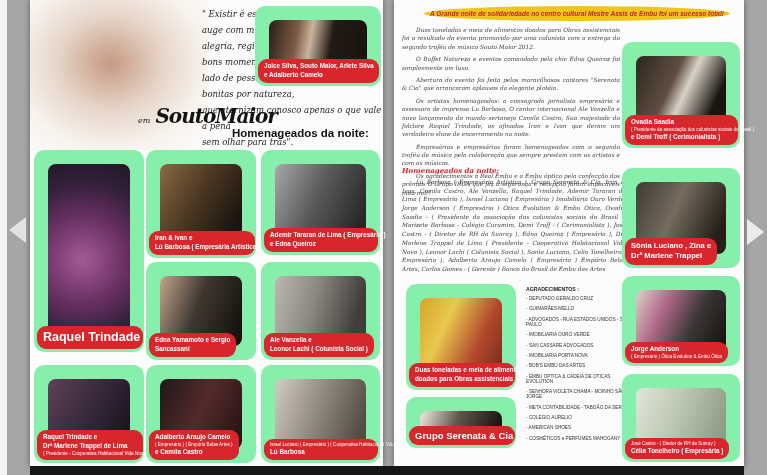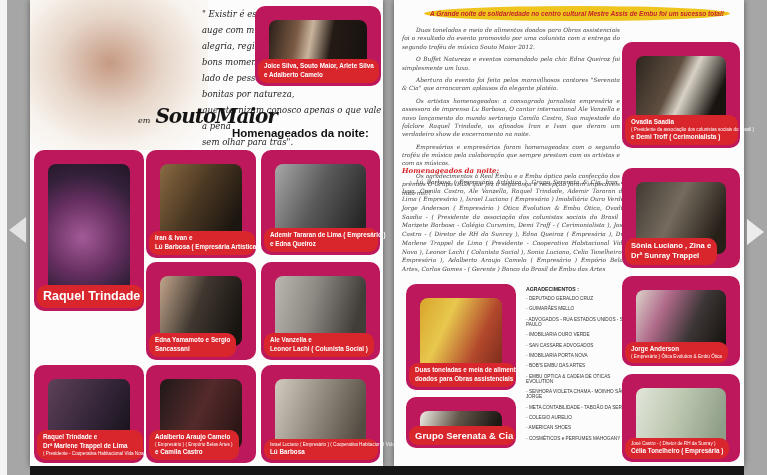--- a/index.html
+++ b/index.html
@@ -11,21 +11,21 @@
   .page{position:absolute;top:0;height:466px;background:#fcfcfc;box-shadow:0 0 6px rgba(0,0,0,.45);}
   .page-left{left:30px;width:353px;}
   .page-right{left:394px;width:350px;}
 
   
   .nav{position:absolute;width:0;height:0;border-top:13px solid transparent;border-bottom:13px solid transparent;cursor:pointer;}
   .nav-prev{left:9px;top:217px;border-right:17px solid #e2e2e2;}
   .nav-next{left:747px;top:219px;border-left:17px solid #ececec;}
 
   
-  .card{position:absolute;background:#be185d;border-radius:10px;padding:14px;box-sizing:border-box;}
+  .card{position:absolute;background:#86efac;border-radius:10px;padding:14px;box-sizing:border-box;}
   .photo{width:100%;height:100%;border-radius:8px;}
   .pill{position:absolute;left:3px;bottom:3px;max-width:96%;background:#d8262c;border-radius:9px;
         padding:3px 6px;color:#fff;font-weight:bold;box-sizing:border-box;}
   .cl{display:block;font-size:6.3px;line-height:1.4;white-space:nowrap;}
   .sm{font-size:4.6px;font-weight:normal;}
   .pill-lg .cl{font-size:12.5px;}
   .pill-md .cl{font-size:7.6px;}
   .pill-xl .cl{font-size:9.5px;}
 
   
@@ -98,21 +98,21 @@
     <div class="card" style="left:225px;top:6px;width:126px;height:80px;">
       <div class="photo ph-joice"></div>
       <div class="pill">
         <span class="cl">Joice Silva, Souto Maior, Arlete Silva</span>
         <span class="cl">e Adalberto Camelo</span>
       </div>
     </div>
 
     <div class="lp-heading">Homenageados da noite:</div>
 
-    <div class="card" style="left:4px;top:150px;width:110px;height:161px;">
+    <div class="card" style="left:4px;top:150px;width:110px;height:202px;">
       <div class="photo ph-raquel"></div>
       <div class="pill pill-lg">
         <span class="cl">Raquel Trindade</span>
       </div>
     </div>
 
     <div class="card" style="left:116px;top:150px;width:110px;height:108px;">
       <div class="photo ph-iran"></div>
       <div class="pill">
         <span class="cl">Iran &amp; Ivan e</span>
@@ -226,21 +226,21 @@
         <span class="cl">Ovadia Saadia</span>
         <span class="cl sm">( Presidente da associação dos colunistas sociais do Brasil )</span>
         <span class="cl">e Demi Troff  ( Cerimonialista )</span>
       </div>
     </div>
 
     <div class="card" style="left:228px;top:168px;width:118px;height:100px;">
       <div class="photo ph-sonia"></div>
       <div class="pill pill-md">
         <span class="cl">Sônia Luciano , Zina e</span>
-        <span class="cl">Drª Sunray Trappel</span>
+        <span class="cl">Drª Marlene Trappel</span>
       </div>
     </div>
 
     <div class="card" style="left:228px;top:276px;width:118px;height:90px;">
       <div class="photo ph-jorge"></div>
       <div class="pill">
         <span class="cl">Jorge Anderson</span>
         <span class="cl sm">( Empresário ) Ótica Evolution &amp;  Embú Ótica</span>
       </div>
     </div>

